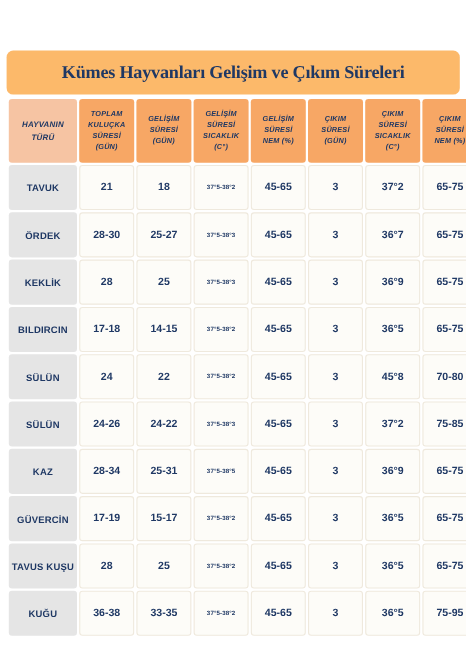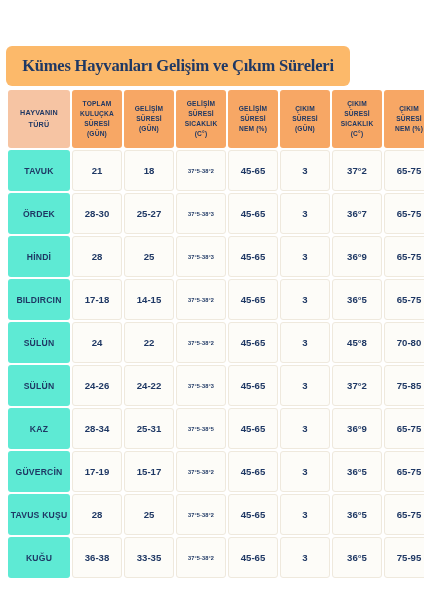--- a/index.html
+++ b/index.html
@@ -15,21 +15,21 @@
     height: 600px;
     background: #ffffff;
     overflow: hidden;
   }
 
   
   .title-banner {
     position: absolute;
     left: 6px;
     top: 46px;
-    width: 344px;
+    width: 412px;
     height: 40px;
     background: #fcb96a;
     border-radius: 6px;
     display: flex;
     align-items: center;
     justify-content: center;
   }
   .title-text {
     color: #1f3864;
     font-size: 16.5px;
@@ -61,37 +61,38 @@
 
   
   thead th {
     height: 58px;
     background: #f7a765;
     font-size: 6.6px;
     font-weight: bold;
     line-height: 1.55;
     letter-spacing: 0.2px;
     padding: 2px 1px;
+    font-style: italic;
   }
   thead th.col-species {
     background: #f6c4a3;
     font-size: 7.2px;
     line-height: 1.7;
   }
 
   
   tbody td {
     height: 41px;
     background: #fdfcf8;
     border: 1px solid #efe9dd;
     font-size: 9.6px;
     font-weight: bold;
   }
   tbody td.species {
-    background: #5eead4;
+    background: #e5e5e5;
     border: none;
     font-size: 8.6px;
     font-weight: bold;
     letter-spacing: 0.2px;
   }
   tbody td.temp {
     font-size: 5.6px;
     letter-spacing: 0.1px;
   }
 
@@ -188,21 +189,21 @@
             <td class="species">ÖRDEK</td>
             <td>28-30</td>
             <td>25-27</td>
             <td class="temp">37°5-38°3</td>
             <td>45-65</td>
             <td>3</td>
             <td>36°7</td>
             <td>65-75</td>
           </tr>
           <tr>
-            <td class="species">HİNDİ</td>
+            <td class="species">KEKLİK</td>
             <td>28</td>
             <td>25</td>
             <td class="temp">37°5-38°3</td>
             <td>45-65</td>
             <td>3</td>
             <td>36°9</td>
             <td>65-75</td>
           </tr>
           <tr>
             <td class="species">BILDIRCIN</td>

